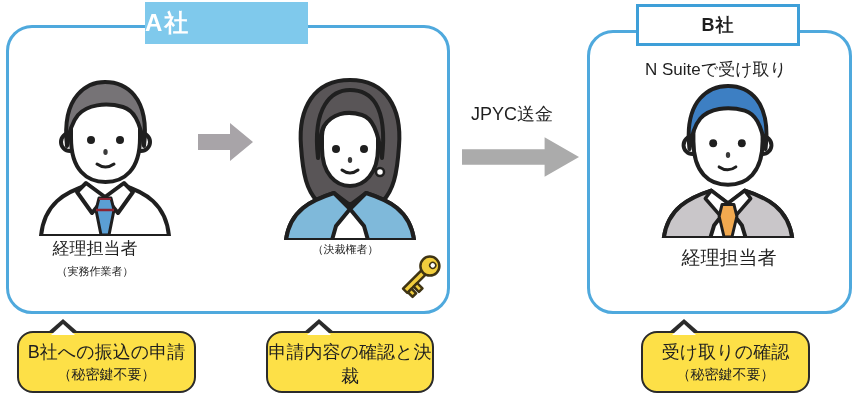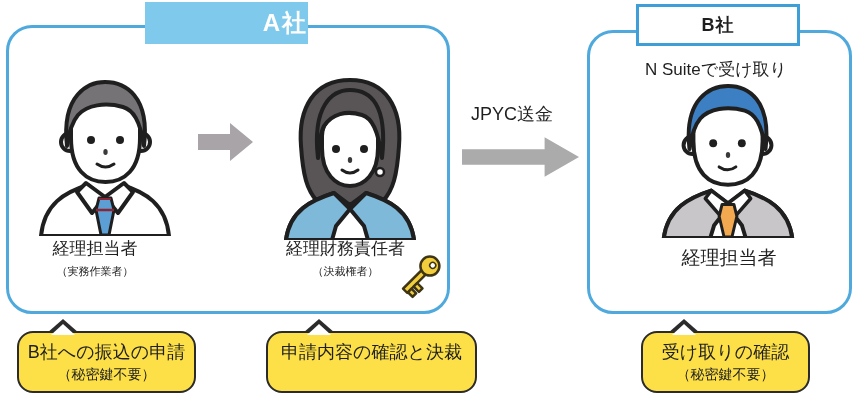--- a/index.html
+++ b/index.html
@@ -13,21 +13,21 @@
   }
   html,body{margin:0;padding:0;background:#fff;}
   body{width:856px;height:400px;position:relative;font-family:"Liberation Sans",sans-serif;color:var(--ink);overflow:hidden;}
   .stage{position:absolute;inset:0;}
 
   .company-box{position:absolute;border:3px solid var(--box-border);border-radius:26px;background:#fff;}
   .box-a{left:6px;top:25px;width:438px;height:283px;}
   .box-b{left:587px;top:30px;width:259px;height:278px;}
 
   .header-a{position:absolute;left:145px;top:2px;width:163px;height:42px;background:var(--header-a-bg);
-    color:#fff;font-weight:bold;font-size:24px;line-height:42px;text-align:right;letter-spacing:2px;}
+    color:#fff;font-weight:bold;font-size:24px;line-height:42px;text-align:left;letter-spacing:2px;}
   .header-b{position:absolute;left:636px;top:4px;width:158px;height:36px;background:#fff;
     border:3px solid var(--header-b-border);color:var(--ink);font-weight:bold;font-size:18px;line-height:36px;text-align:center;letter-spacing:1px;}
 
   .subtitle{position:absolute;font-size:17px;text-align:center;}
   .subtitle-a{left:143px;top:54px;width:160px;}
   .subtitle-b{left:616px;top:58px;width:200px;}
 
   .transfer-label{position:absolute;left:452px;top:102px;width:120px;font-size:18px;text-align:center;}
 
   .avatar{position:absolute;}
@@ -47,21 +47,21 @@
   .role-2{left:258px;top:238px;width:175px;}
   .role-3{left:644px;top:247px;width:170px;font-size:19px;}
 
   .key-wrap{position:absolute;left:397px;top:250px;width:46px;height:52px;}
 
   .bubble{position:absolute;top:331px;height:62px;background:#fde047;border:2.5px solid var(--bubble-border);
     border-radius:16px;text-align:center;box-sizing:border-box;}
   .bubble .b1{font-size:18px;margin-top:7px;}
   .bubble .b2{font-size:14px;margin-top:2px;}
   .bubble-1{left:17px;width:179px;}
-  .bubble-2{left:266px;width:211px;}
+  .bubble-2{left:266px;width:168px;}
   .bubble-3{left:641px;width:169px;}
   .tail{position:absolute;top:-14px;width:0;height:0;
     border-left:16px solid transparent;border-right:16px solid transparent;
     border-bottom:14px solid var(--bubble-border);}
   .tail::after{content:"";position:absolute;left:-12px;top:4.5px;width:0;height:0;
     border-left:12px solid transparent;border-right:12px solid transparent;
     border-bottom:11px solid #fff;}
   .tail-1{left:28px;} .tail-2{left:35px;} .tail-3{left:25px;}
 </style>
 </head>
@@ -112,21 +112,20 @@
       <path d="M140 166 C136 136 114 126 92 119 L76 135 L90 152 L94 166 Z" fill="#7FB9DA" stroke="#1f1f1f" stroke-width="4" stroke-linejoin="round"></path>
     </svg>
   </div>
 
   <div class="role role-1">
     <div class="l1">経理担当者</div>
     <div class="l2">（実務作業者）</div>
   </div>
 
   <div class="role role-2">
-    <div class="l1">経理財務責任者</div>
     <div class="l2">（決裁権者）</div>
   </div>
 
   <div class="key-wrap">
     <svg viewBox="0 0 46 52" width="46" height="52">
       <g transform="rotate(45 23 26)">
         <path d="M20 20 L26 20 L26 47 L20 47 Z" fill="#F2CE3D" stroke="#3f3414" stroke-width="2.5" stroke-linejoin="round"></path>
         <path d="M26 33 L33.5 33 L33.5 38 L26 38 Z" fill="#F2CE3D" stroke="#3f3414" stroke-width="2.5" stroke-linejoin="round"></path>
         <path d="M26 41 L32.5 41 L32.5 46 L26 46 Z" fill="#F2CE3D" stroke="#3f3414" stroke-width="2.5" stroke-linejoin="round"></path>
         <circle cx="23" cy="12" r="9.5" fill="#F2CE3D" stroke="#3f3414" stroke-width="2.5"></circle>

